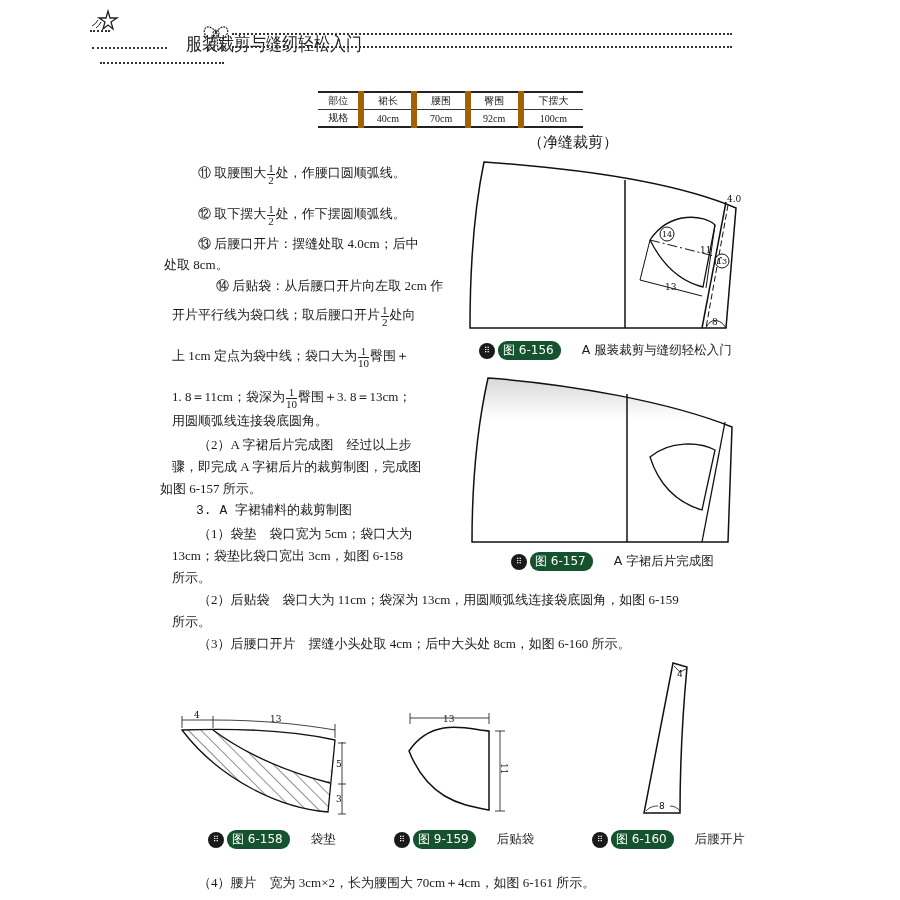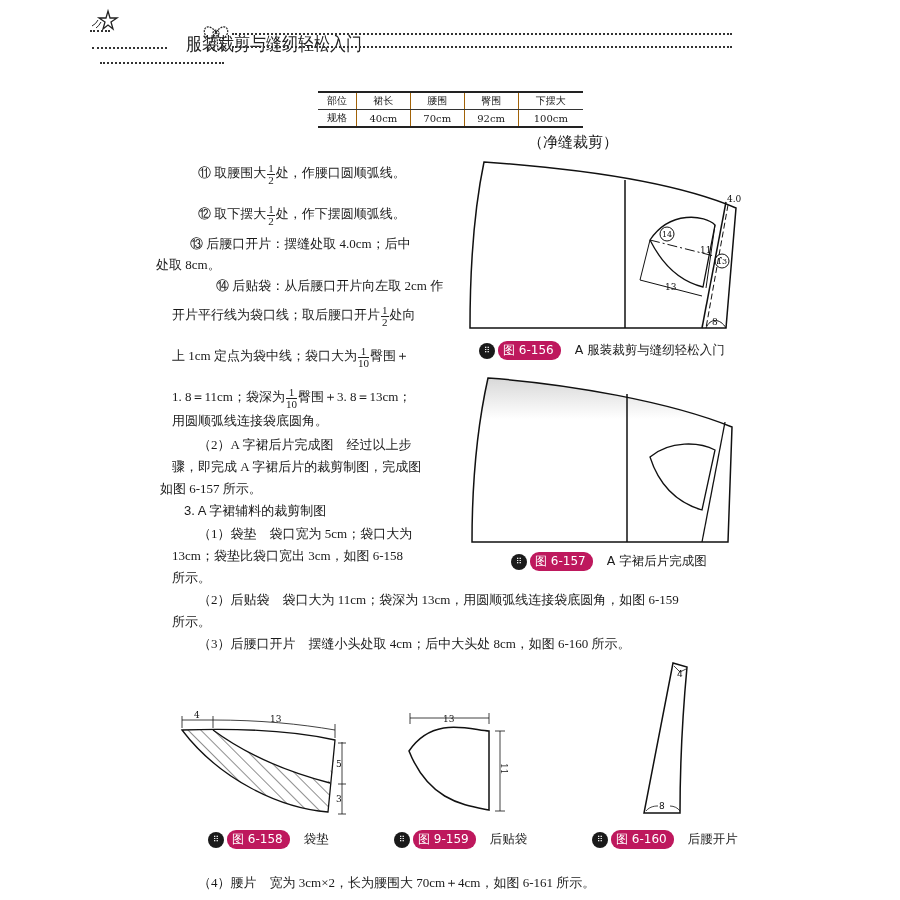--- a/index.html
+++ b/index.html
@@ -6,34 +6,34 @@
     body {
       width: 900px; height: 900px; background: #ffffff; position: relative; overflow: hidden;
       font-family: "DejaVu Serif", "Liberation Serif", serif; color: #1a1a1a;
     }
     .abs { position: absolute; }
     
     .hdr-title { left: 186px; top: 34px; font-family: "DejaVu Sans", sans-serif; font-size: 16px; letter-spacing: 0px; color: #222; white-space: nowrap; transform: scaleY(1.15); }
     .dots { border-top: 2px dotted #333; height: 0; }
     
     table.spec { position: absolute; left: 318px; top: 91px; width: 265px; border-collapse: collapse; font-size: 10px; }
-    table.spec td { text-align: center; height: 16px; padding: 0; border-left: 1px solid #a16207; }
+    table.spec td { text-align: center; height: 16px; padding: 0; border-left: 6px solid #a16207; }
     table.spec td:first-child { border-left: none; }
     table.spec tr:first-child td { border-top: 2px solid #222; border-bottom: 1px solid #333; text-align: center; }
-    table.spec tr:last-child td { border-bottom: 2px solid #222; }
+    table.spec tr:last-child td { border-bottom: 2px solid #222; font-family: Liberation Serif, serif; }
     .tbl-note { left: 528px; top: 133px; font-size: 15px; }
     
     .p { font-size: 13px; line-height: 16px; white-space: nowrap; font-family: Liberation Serif, serif; }
     .frac { display: inline-block; vertical-align: middle; text-align: center; font-size: 11px; line-height: 11px; margin: 0 1px; }
     .frac span { display: block; }
     .frac .num { border-bottom: 1px solid #222; padding: 0 1px; }
     
     .cap { font-family: "DejaVu Sans", sans-serif; font-size: 12.5px; white-space: nowrap; display: flex; align-items: center; }
     .cap .dot { width: 16px; height: 16px; border-radius: 50%; background: #1a1a1a; color: #fff; font-size: 8px; display: inline-flex; align-items: center; justify-content: center; margin-right: 3px; }
-    .cap .pill { background: #be185d; color: #fff; border-radius: 9px; padding: 1px 7px 1px 5px; font-size: 12px; margin-right: 14px; }
+    .cap .pill { background: #14532d; color: #fff; border-radius: 9px; padding: 1px 7px 1px 5px; font-size: 12px; margin-right: 21px; }
     svg { position: absolute; overflow: visible; }
   </style>
 </head>
 <body>
 
 <div class="abs">
   <svg style="left:88px;top:8px" width="30" height="24" viewBox="0 0 30 24">
     <polygon points="20,3 22,10 29,10 23,14 25,21 20,17 15,21 17,14 11,10 18,10" fill="none" stroke="#222" stroke-width="1.3"></polygon>
     <path d="M4 18 q4 -2 6 -6 M8 20 q3 -2 5 -6" fill="none" stroke="#222" stroke-width="1"></path>
   </svg>
@@ -73,38 +73,38 @@
 </tbody>
   </table>
 <div class="abs tbl-note">（净缝裁剪）</div>
 
 <div class="abs p" style="left:198px;top:163px">
   <span>⑪ 取腰围大</span><span class="frac"><span class="num">1</span><span>2</span></span><span>处，作腰口圆顺弧线。</span>
 </div>
 <div class="abs p" style="left:198px;top:204px">
   <span>⑫ 取下摆大</span><span class="frac"><span class="num">1</span><span>2</span></span><span>处，作下摆圆顺弧线。</span>
 </div>
-<div class="abs p" style="left:190px;top:236px">⑬ 后腰口开片：摆缝处取 4.0cm；后中</div>
-<div class="abs p" style="left:156px;top:257px">处取 8cm。</div>
+<div class="abs p" style="left:198px;top:236px">⑬ 后腰口开片：摆缝处取 4.0cm；后中</div>
+<div class="abs p" style="left:164px;top:257px">处取 8cm。</div>
 <div class="abs p" style="left:216px;top:278px">⑭ 后贴袋：从后腰口开片向左取 2cm 作</div>
 <div class="abs p" style="left:172px;top:305px">
   <span>开片平行线为袋口线；取后腰口开片</span><span class="frac"><span class="num">1</span><span>2</span></span><span>处向</span>
 </div>
 <div class="abs p" style="left:172px;top:346px">
   <span>上 1cm 定点为袋中线；袋口大为</span><span class="frac"><span class="num">1</span><span>10</span></span><span>臀围＋</span>
 </div>
 <div class="abs p" style="left:172px;top:387px">
   <span>1. 8＝11cm；袋深为</span><span class="frac"><span class="num">1</span><span>10</span></span><span>臀围＋3. 8＝13cm；</span>
 </div>
 <div class="abs p" style="left:172px;top:413px">用圆顺弧线连接袋底圆角。</div>
 
 <div class="abs p" style="left:198px;top:437px">（2）A 字裙后片完成图　经过以上步</div>
 <div class="abs p" style="left:172px;top:459px">骤，即完成 A 字裙后片的裁剪制图，完成图</div>
 <div class="abs p" style="left:160px;top:481px">如图 6-157 所示。</div>
-<div class="abs p" style="left:184px;top:503px;font-family:Liberation Sans, sans-serif">3. A 字裙辅料的裁剪制图</div>
+<div class="abs p" style="left:196px;top:503px;font-family:Liberation Mono, monospace">3. A 字裙辅料的裁剪制图</div>
 <div class="abs p" style="left:198px;top:526px">（1）袋垫　袋口宽为 5cm；袋口大为</div>
 <div class="abs p" style="left:172px;top:548px">13cm；袋垫比袋口宽出 3cm，如图 6-158</div>
 <div class="abs p" style="left:172px;top:570px">所示。</div>
 <div class="abs p" style="left:198px;top:592px">（2）后贴袋　袋口大为 11cm；袋深为 13cm，用圆顺弧线连接袋底圆角，如图 6-159</div>
 <div class="abs p" style="left:172px;top:614px">所示。</div>
 <div class="abs p" style="left:198px;top:636px">（3）后腰口开片　摆缝小头处取 4cm；后中大头处 8cm，如图 6-160 所示。</div>
 <div class="abs p" style="left:198px;top:875px">（4）腰片　宽为 3cm×2，长为腰围大 70cm＋4cm，如图 6-161 所示。</div>
 
 <svg style="left:470px;top:150px" width="280" height="185" viewBox="0 0 280 185">
   <g fill="none" stroke="#111" stroke-width="1.5">

